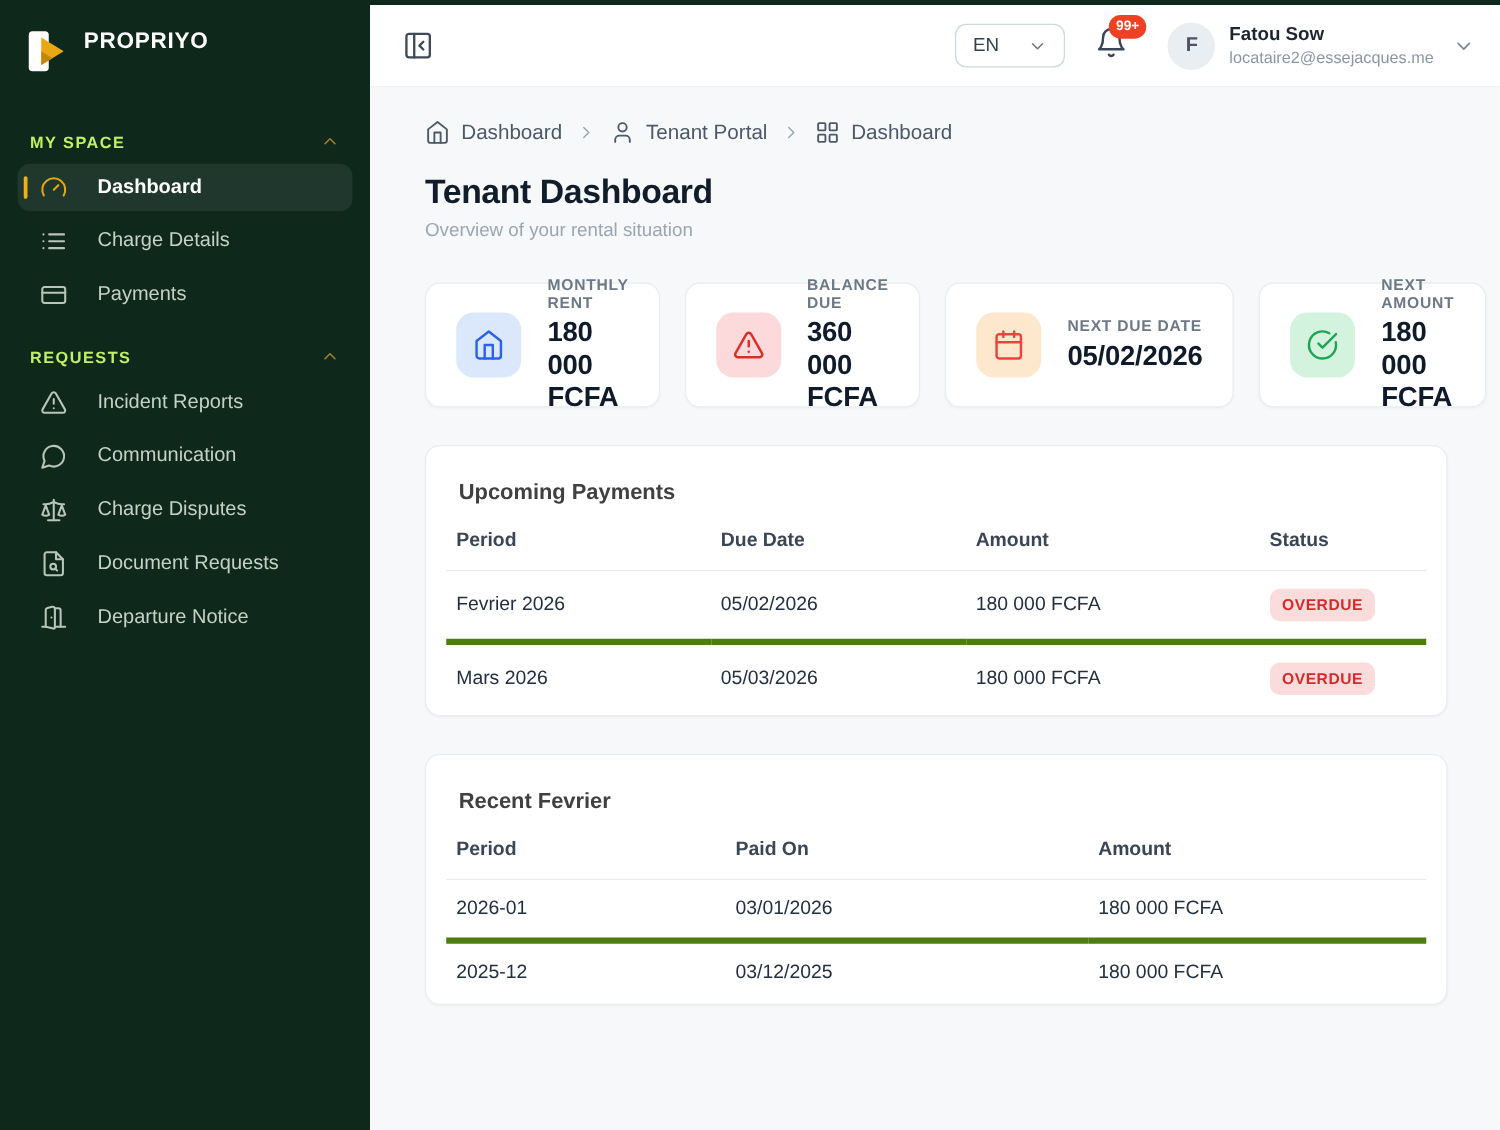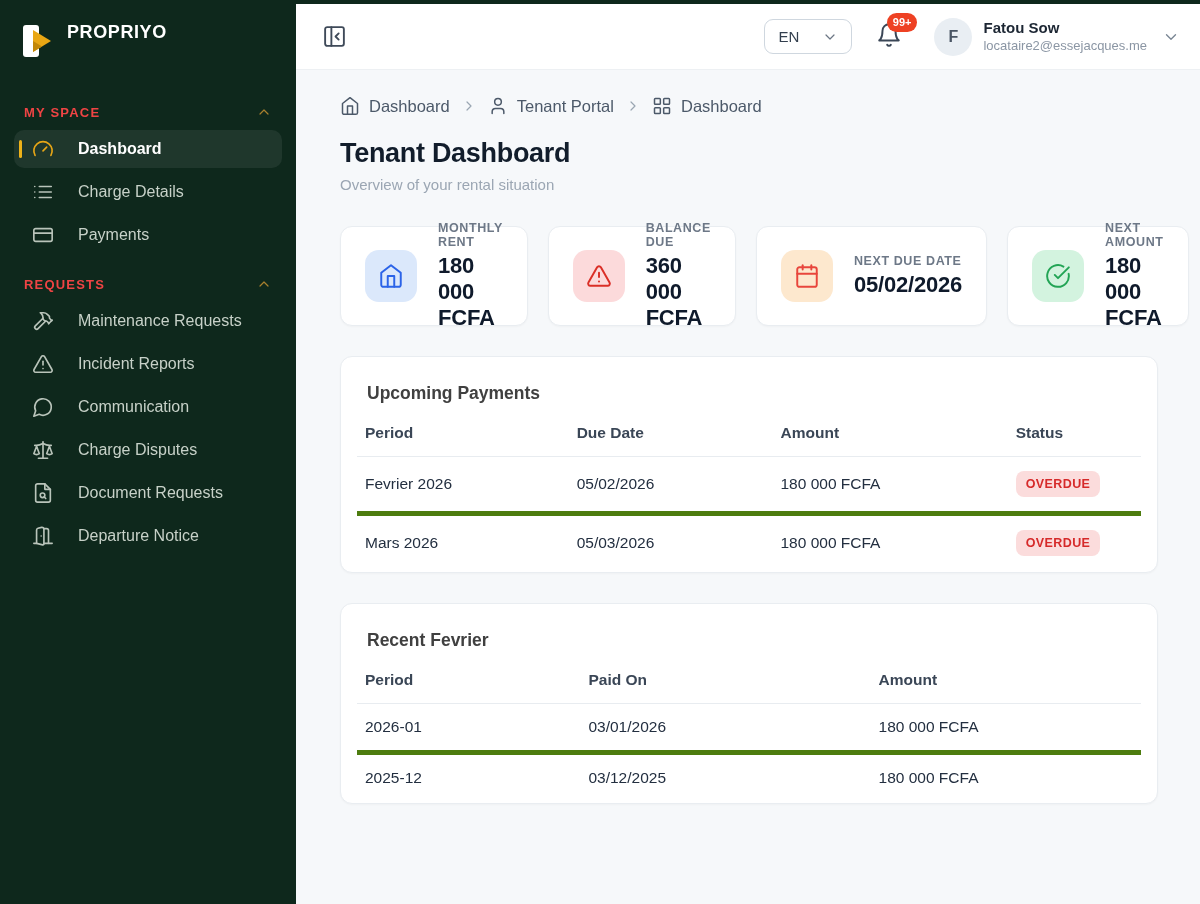--- a/index.html
+++ b/index.html
@@ -15,21 +15,21 @@
     width:296px; min-width:296px; height:100%;
     background:#0e281c; padding:22px 14px;
     display:flex; flex-direction:column;
   }
   .brand { display:flex; align-items:flex-start; gap:13px; padding:0 8px; margin-bottom:40px; }
   .brand-text { color:#ffffff; font-size:18px; font-weight:700; letter-spacing:.6px; }
   .section-head {
     display:flex; align-items:center; justify-content:space-between;
     padding:0 10px; margin-bottom:10px; cursor:pointer;
   }
-  .section-label { color:#ef4444; font-size:13px; font-weight:700; letter-spacing:1.2px;text-align:right; }
+  .section-label { color:#bef264; font-size:13px; font-weight:700; letter-spacing:1.2px;text-align:right; }
   .section-head svg { width:16px; height:16px; stroke:#a8802e; }
   .nav-list { display:flex; flex-direction:column; gap:5px; list-style:none; }
   .nav-item {
     position:relative; display:flex; align-items:center; gap:24px;
     padding:8px 12px 8px 18px; border-radius:10px; cursor:pointer;
     color:#c7d1c8; font-size:16px;
   }
   .nav-item svg { width:22px; height:22px; stroke:#b9c4ba; flex:none; }
   .nav-item.active { background:rgba(255,255,255,.07); color:#ffffff; font-weight:600; }
   .nav-item.active svg { stroke:#e7a616; }
@@ -177,28 +177,20 @@
 
     <div class="section-head section-gap">
       <span class="section-label">REQUESTS</span>
       <svg class="ic" viewBox="0 0 24 24">
           <path d="m18 15-6-6-6 6"></path>
         </svg>
     </div>
     <ul class="nav-list">
       <li class="nav-item">
         <svg class="ic" viewBox="0 0 24 24">
-            <path d="m15 12-8.373 8.373a1 1 0 1 1-3-3L12 9"></path>
-            <path d="m18 15 4-4"></path>
-            <path d="m21.5 11.5-1.914-1.914A2 2 0 0 1 19 8.172V7l-2.26-2.26a6 6 0 0 0-4.202-1.756L9 2.96l.92.82A6.18 6.18 0 0 1 12 8.4V10l2 2h1.172a2 2 0 0 1 1.414.586L18.5 14.5"></path>
-          </svg>
-        <span>Maintenance Requests</span>
-      </li>
-      <li class="nav-item">
-        <svg class="ic" viewBox="0 0 24 24">
             <path d="m21.73 18-8-14a2 2 0 0 0-3.48 0l-8 14A2 2 0 0 0 4 21h16a2 2 0 0 0 1.73-3Z"></path>
             <path d="M12 9v4"></path>
             <path d="M12 17h.01"></path>
           </svg>
         <span>Incident Reports</span>
       </li>
       <li class="nav-item">
         <svg class="ic" viewBox="0 0 24 24">
             <path d="M7.9 20A9 9 0 1 0 4 16.1L2 22Z"></path>
           </svg>

